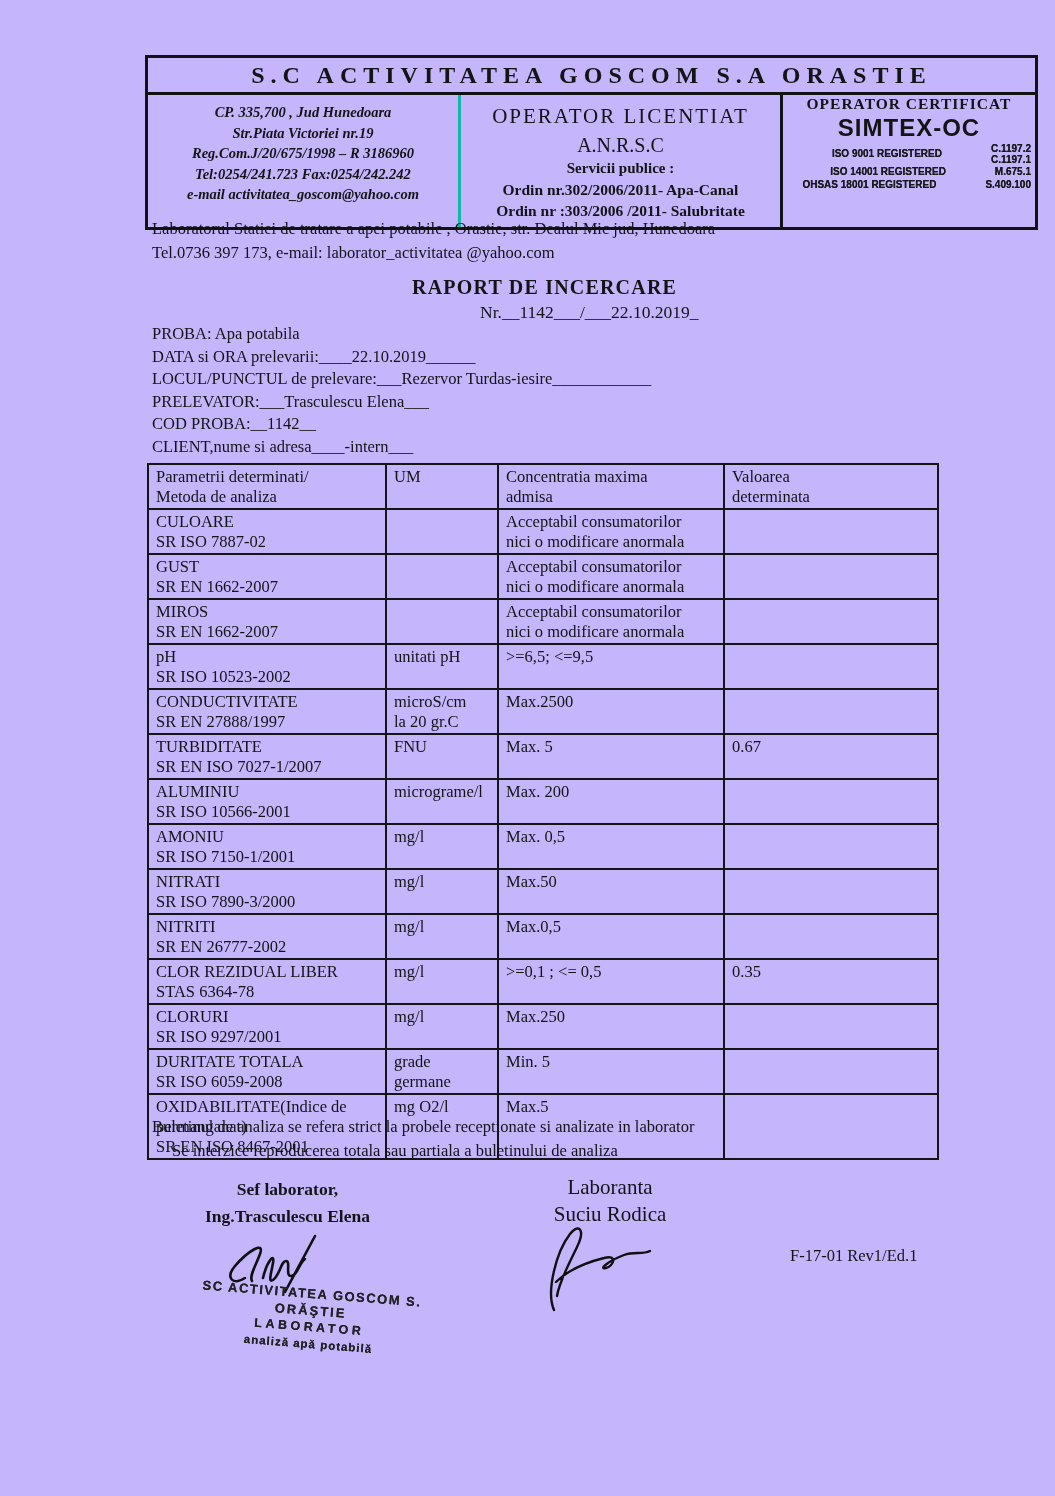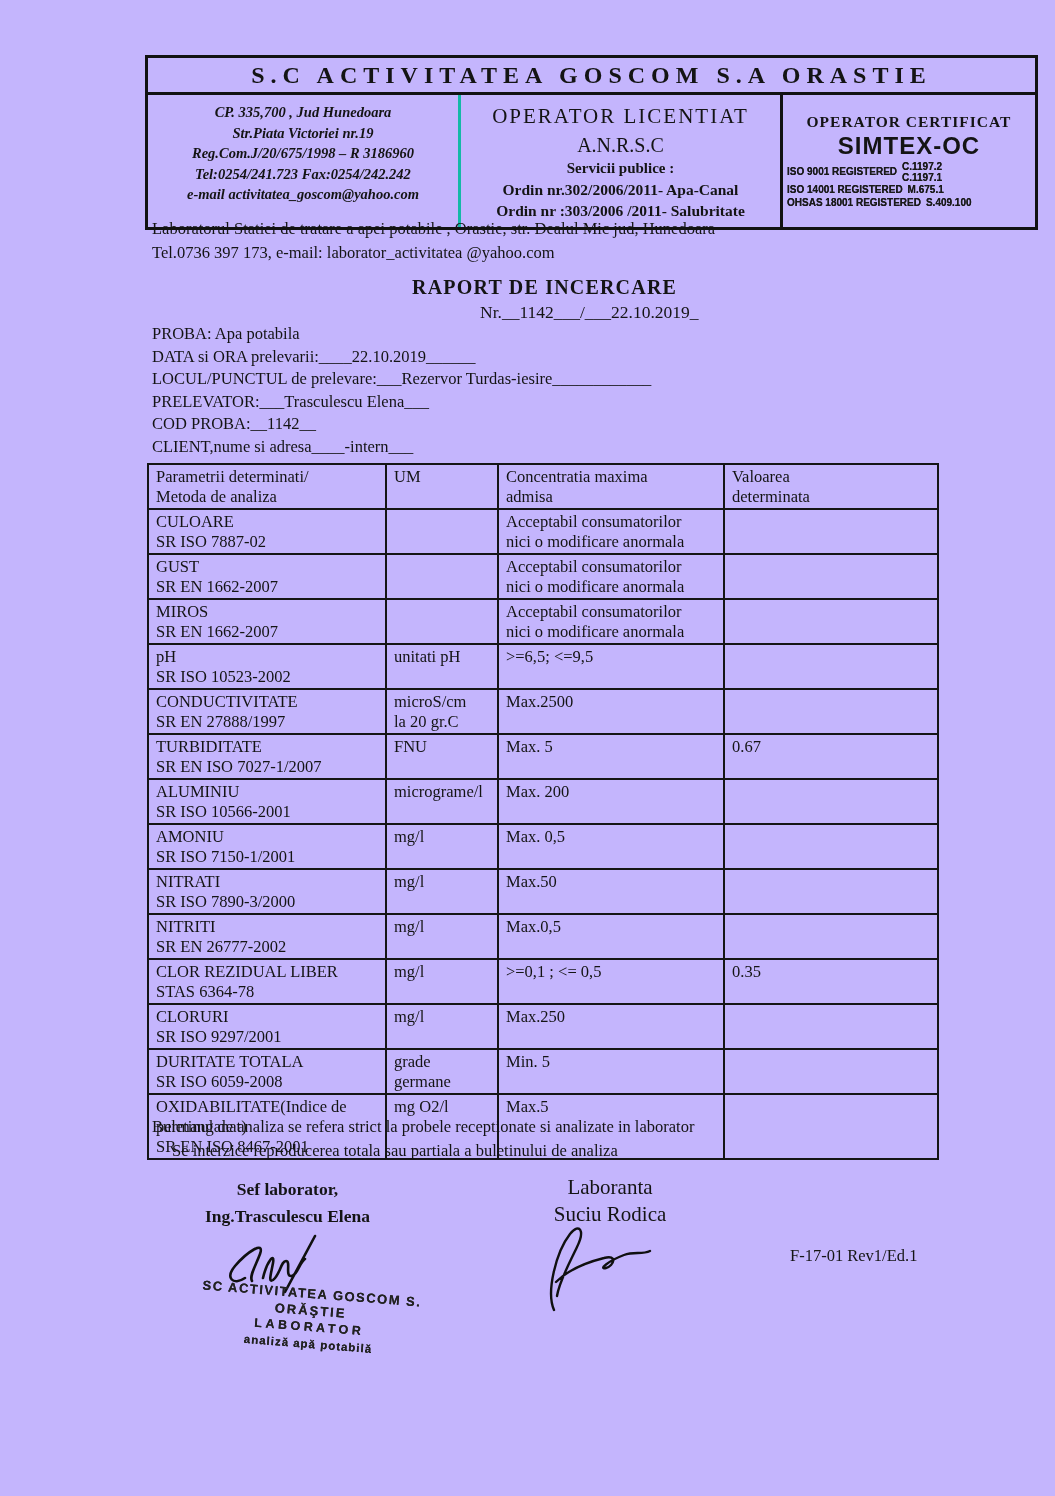--- a/index.html
+++ b/index.html
@@ -16,28 +16,28 @@
   }
   .header-cols{display:flex;min-height:118px;}
   .hcol{padding:7px 4px 6px;}
   .hcol-left{width:302px;border-right:3px solid #14b8a6;text-align:center;
     font-weight:bold;font-size:14.5px;line-height:20.5px;font-style:italic;}
   .hcol-center{flex:1;border-right:3px solid #121212;text-align:center;}
   .opl1{font-size:21px;letter-spacing:2px;margin-top:2px;}
   .opl2{font-size:20px;margin:5px 0 3px;}
   .opl3{font-size:15px;font-weight:bold;margin:2px 0;}
   .opl4,.opl5{font-size:15.5px;font-weight:bold;line-height:21px;}
-  .hcol-right{width:244px;text-align:center;padding-top:18px;}
+  .hcol-right{width:244px;text-align:center;padding-top:0;}
   .cert-title{font-weight:bold;font-size:15.5px;letter-spacing:1px;white-space:nowrap;}
   .simtex{font-family:"Liberation Sans",sans-serif;font-weight:bold;font-size:24px;letter-spacing:1px;margin:1px 0 2px;}
-  .cert-rows{display:flex;flex-direction:column;gap:2px;align-items:flex-start;}
+  .cert-rows{display:flex;flex-direction:column;gap:2px;align-items:flex-end;}
   .cert-row{display:flex;align-items:center;gap:5px;font-family:"Liberation Sans",sans-serif;
     font-weight:bold;font-size:10px;line-height:10.5px;color:#1a1a1a;
     text-shadow:0 0 0.6px #1a1a1a;}
-  .cert-row .cv{white-space:pre-line;text-align:left;}
+  .cert-row .cv{white-space:pre-line;text-align:left;margin-left:44px;}
   
   .lab1{position:absolute;left:152px;top:219px;font-size:16.5px;}
   .lab2{position:absolute;left:152px;top:243px;font-size:16.5px;}
   
   .rtitle{position:absolute;left:412px;top:276px;font-size:20px;font-weight:bold;letter-spacing:1.2px;}
   .rnr{position:absolute;left:480px;top:302px;font-size:17.5px;}
   
   .sample-block{position:absolute;left:152px;top:323px;font-size:16.5px;line-height:22.6px;}
   
   table.results{position:absolute;left:147px;top:463px;border-collapse:collapse;table-layout:fixed;}

